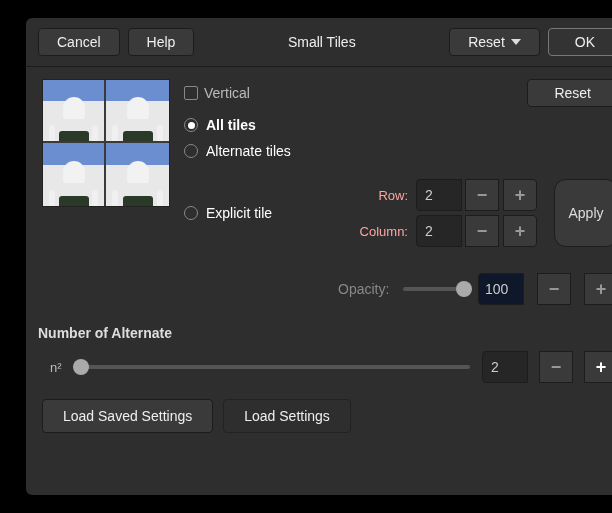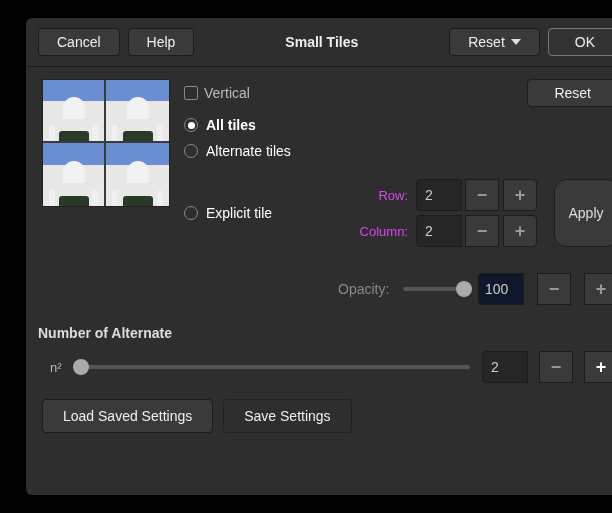--- a/index.html
+++ b/index.html
@@ -1,20 +1,20 @@
 <!DOCTYPE html>
 <html><head>
 <meta charset="utf-8">
 <style>
   * { box-sizing: border-box; margin: 0; padding: 0; font-family: -apple-system, "Segoe UI", sans-serif; }
   body { background: #000; width: 612px; height: 513px; overflow: hidden; }
   .window { position: absolute; left: 26px; top: 18px; width: 608px; height: 477px; background: #2e2e2e; border-radius: 6px; color: #ddd; font-size: 14px; }
   .titlebar { display: flex; align-items: center; padding: 10px 12px; gap: 8px; border-bottom: 1px solid #1c1c1c; }
   .titlebar .spacer { flex: 1; }
-  .title { font-weight: 700; color: #eee; text-align: center; }
+  .title { font-weight: 400; color: #eee; text-align: center; }
   .btn { background: #3a3a3a; border: 1px solid #1c1c1c; border-radius: 4px; color: #eee; padding: 5px 18px; cursor: pointer; font-size: 14px; }
   .btn.wide { padding: 5px 26px; }
   .btn.ok { border: 1px solid #777; background: #333; }
   .btn.reset-hdr { display: flex; align-items: center; gap: 6px; }
   .chev { width: 0; height: 0; border-left: 5px solid transparent; border-right: 5px solid transparent; border-top: 6px solid #ddd; display: inline-block; }
   .body { padding: 12px 16px 16px 16px; }
   .row1 { display: flex; gap: 14px; }
   .preview { width: 128px; height: 128px; border: 1px solid #222; display: grid; grid-template-columns: 1fr 1fr; grid-template-rows: 1fr 1fr; flex-shrink: 0; }
   .tile { background: linear-gradient(#6a8ecf 0 35%, #e8e8e8 35% 100%); position: relative; border-right: 2px solid #3a3a3a; border-bottom: 2px solid #3a3a3a; }
   .tile:nth-child(2), .tile:nth-child(4) { border-right: none; }
@@ -29,21 +29,21 @@
   .check { display: flex; align-items: center; gap: 6px; color: #bbb; cursor: pointer; }
   .box { width: 14px; height: 14px; border: 1px solid #888; border-radius: 2px; background: #2e2e2e; }
   .reset-flip { margin-left: auto; }
   .radio-group { display: flex; flex-direction: column; gap: 10px; margin-top: 8px; }
   .radio { display: flex; align-items: center; gap: 8px; color: #ffffff; cursor: pointer; }
   .radio .dot { width: 14px; height: 14px; border: 1px solid #888; border-radius: 50%; display: flex; align-items: center; justify-content: center; }
   .radio.sel { color: #fff; font-weight: 600; }
   .radio.sel .dot::after { content:""; width:7px; height:7px; background:#fff; border-radius:50%; }
   .explicit-row { display: flex; align-items: center; gap: 10px; margin-top: 10px; }
   .rc-grid { margin-left: auto; display: grid; grid-template-columns: auto 46px 34px 34px; gap: 4px 4px; align-items: center; }
-  .rc-label { color: #d946ef; text-align: right; font-size: 13px; padding-right: 4px; }
+  .rc-label { color: #fca5a5; text-align: right; font-size: 13px; padding-right: 4px; }
   input.num { width: 46px; height: 32px; background: #262626; border: 1px solid #1c1c1c; border-radius: 4px 0 0 4px; color: #ccc; padding: 0 8px; font-size: 14px; outline:none; }
   .step { width: 34px; height: 32px; background: #3a3a3a; border: 1px solid #1c1c1c; display:flex; align-items:center; justify-content:center; cursor:pointer; color:#999; font-size:18px; font-weight:bold; }
   .step.minus { border-radius: 0; margin-left:-1px;}
   .step.plus { border-radius: 0 4px 4px 0; margin-left:-1px;}
   .apply { width: 64px; height: 68px; background: #3a3a3a; border: 1px solid #1c1c1c; border-radius: 12px; display:flex; align-items:center; justify-content:center; cursor:pointer; margin-left:6px;}
   .opacity-row { display: flex; align-items: center; gap: 14px; margin-top: 26px; }
   .op-label { color: #888; margin-left: 154px; }
   .slider-track { position: relative; flex: 1; height: 4px; background: #555; border-radius: 2px; }
   .slider-thumb { position: absolute; top: 50%; transform: translate(-50%,-50%); width: 16px; height: 16px; background: #aaa; border-radius: 50%; cursor:pointer; }
   .op-input { width: 46px; height: 32px; background: #0f172a; border:1px solid #1c1c1c; border-radius:4px 0 0 4px; color:#ccc; padding:0 6px; font-size:14px; outline:none;}
@@ -165,16 +165,16 @@
       <div class="seg-slider">
         <div class="slider-thumb" style="left:2%"></div>
       </div>
       <input class="seg-input" value="2" style="">
       <div class="step minus">−</div>
       <div class="step plus white-plus">+</div>
     </div>
 
     <div class="footer">
       <button class="btn footer-btn">Load Saved Settings</button>
-      <button class="btn footer-btn save">Save Settings</button>
+      <button class="btn footer-btn save">Load Settings</button>
     </div>
   </div>
 </div>
 
 </body></html>

